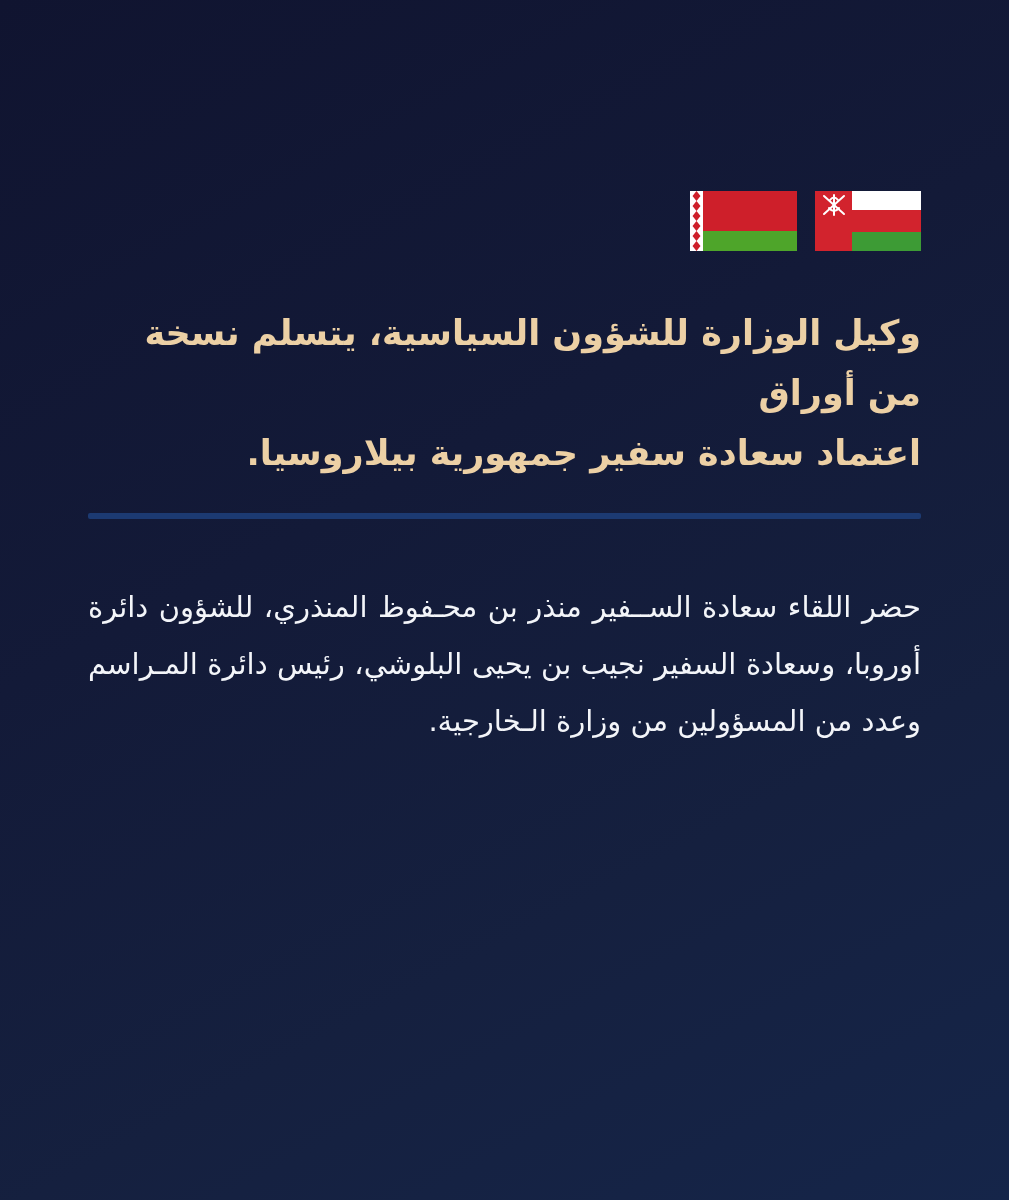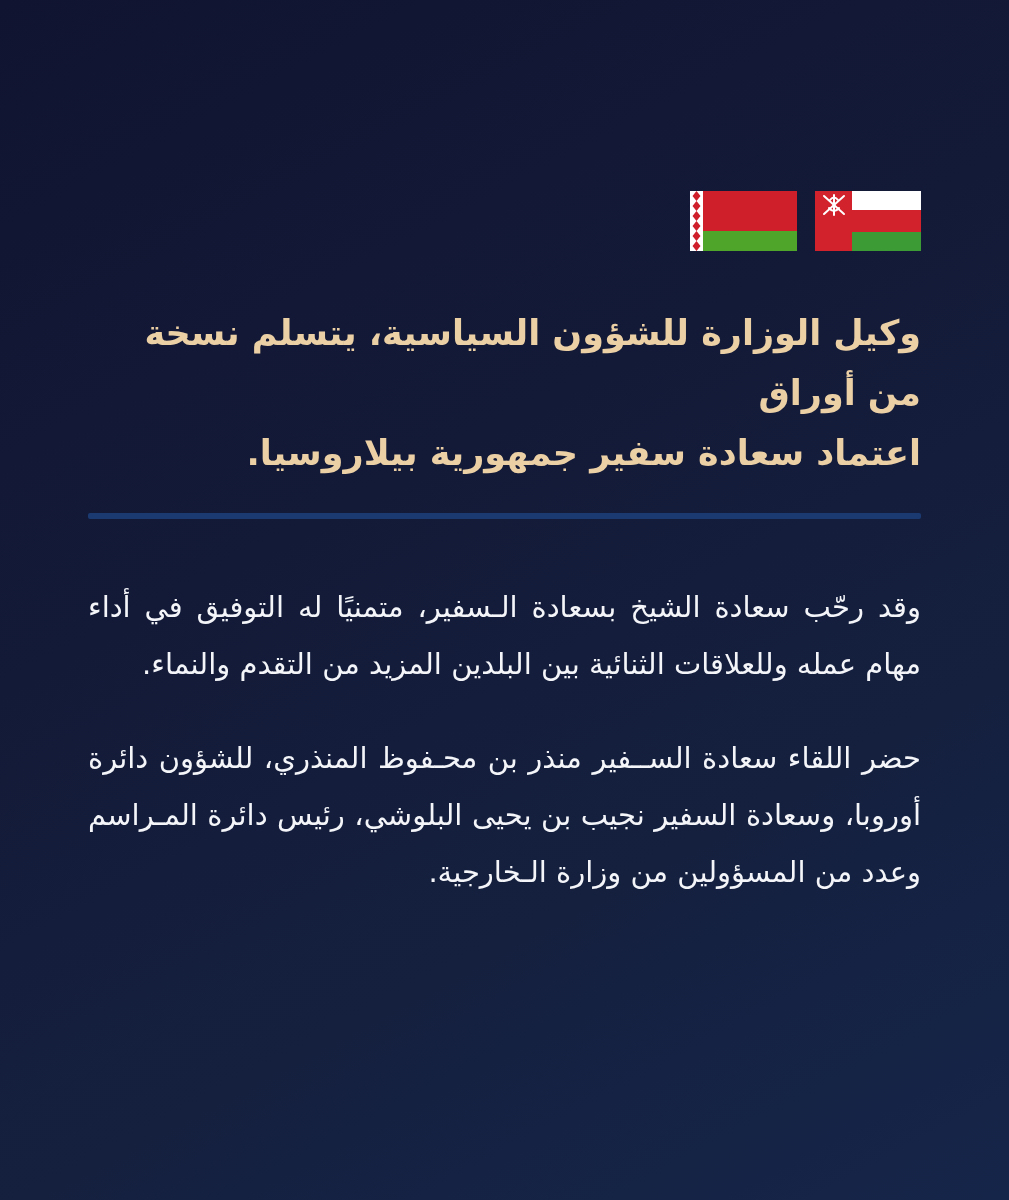--- a/index.html
+++ b/index.html
@@ -94,17 +94,16 @@
       </g>
     </svg>
   </div>
 
   <h1 class="headline">وكيل الوزارة للشؤون السياسية، يتسلم نسخة من أوراق
 اعتماد سعادة سفير جمهورية بيلاروسيا.</h1>
 
   <div class="divider"></div>
 
   <div class="article">
-    <p>وقد رحّب سعادة الشيخ بسعادة الـسفير، متمنيًا له التوفيق في أداء مهام عمله وللعلاقات الثنائية بين البلدين المزيد من التقدم والنماء.</p>
     <p>حضر اللقاء سعادة الســفير منذر بن محـفوظ المنذري، للشؤون دائرة أوروبا، وسعادة السفير نجيب بن يحيى البلوشي، رئيس دائرة المـراسم وعدد من المسؤولين من وزارة الـخارجية.</p>
   </div>
 
 </div>
 
 </body></html>

